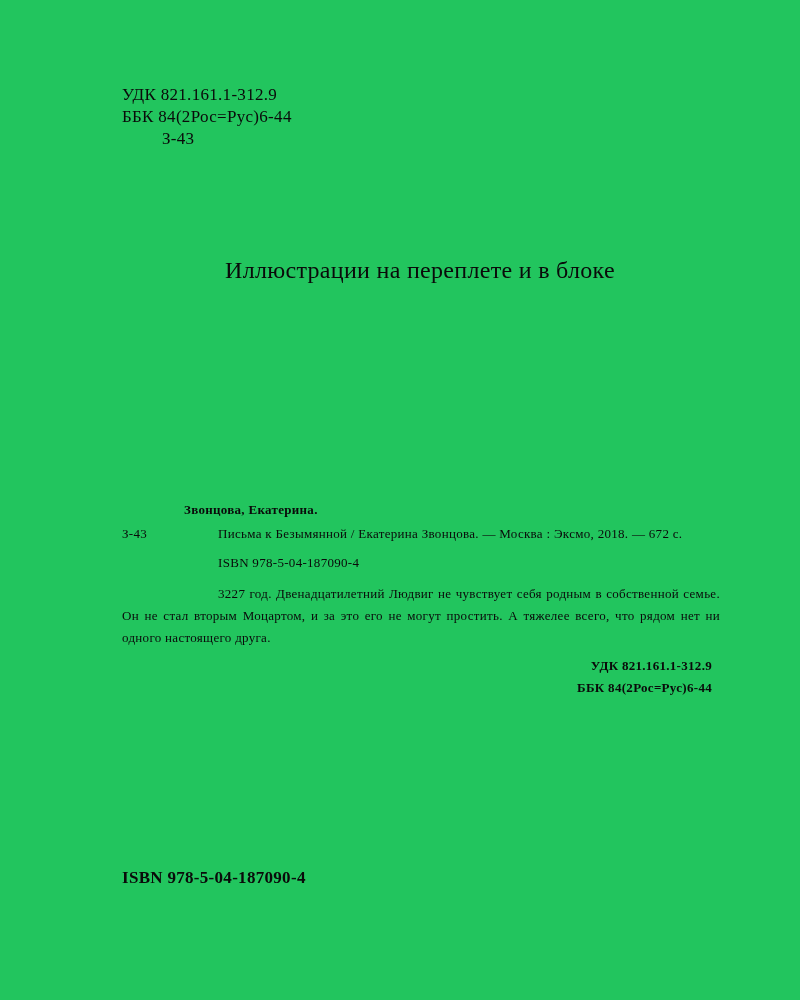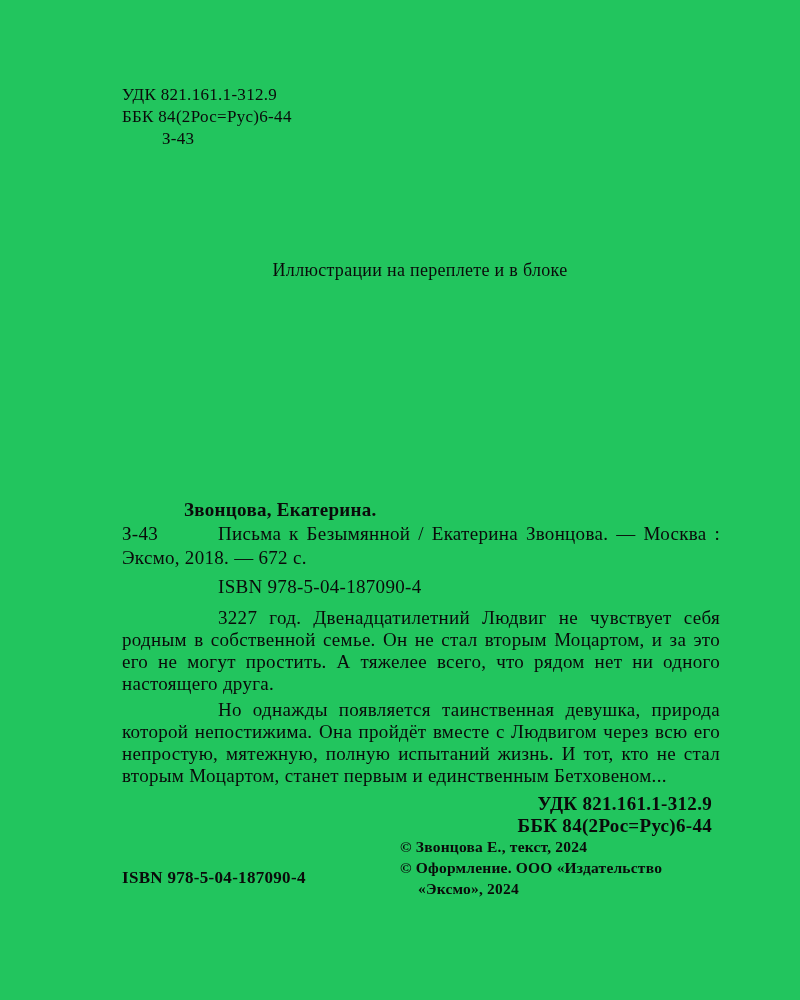--- a/index.html
+++ b/index.html
@@ -28,34 +28,34 @@
   }
   .top-codes .z-code { padding-left: 40px; }
 
   
   .credits {
     position: absolute;
     left: 120px;
     top: 258px;
     width: 600px;
     text-align: center;
-    font-size: 18px;
+    font-size: 24px;
     line-height: 24px;
     letter-spacing: 0.3px;
   }
   .credits .italic { font-style: italic; }
   .credits .design-line { margin-top: 18px; }
 
   
   .catalog {
     position: absolute;
     left: 122px;
     top: 498px;
     width: 598px;
-    font-size: 19px;
+    font-size: 13px;
     line-height: 22px;
     letter-spacing: 0.3px;
   }
   .catalog p { margin: 0; }
   .author {
     font-weight: bold;
     margin-left: 62px !important;
     line-height: 24px;
   }
   .entry-wrap { position: relative; }
@@ -128,27 +128,22 @@
   </div>
 
   <div class="catalog">
     <p class="author">Звонцова, Екатерина.</p>
     <div class="entry-wrap">
       <span class="z43">З-43</span>
       <p class="entry">Письма к Безымянной / Екатерина Звонцова. — Москва : Эксмо, 2018. — 672 с.</p>
     </div>
     <p class="isbn-line">ISBN 978-5-04-187090-4</p>
     <p class="annotation first">3227 год. Двенадцатилетний Людвиг не чувствует себя родным в собственной семье. Он не стал вторым Моцартом, и за это его не могут простить. А тяжелее всего, что рядом нет ни одного настоящего друга.</p>
-    <p class="annotation">Но однажды появляется таинственная девушка, природа которой непостижима. Она пройдёт вместе с Людвигом через всю его непростую, мятежную, полную испытаний жизнь. И тот, кто не стал вторым Моцартом, станет первым и единственным Бетховеном...</p>
     <div class="codes-right">
       <div>УДК 821.161.1-312.9</div>
       <div>ББК 84(2Рос=Рус)6-44</div>
     </div>
   </div>
 
   <div class="footer-isbn">ISBN 978-5-04-187090-4</div>
 
-  <div class="copyrights">
-    <div class="hang">© Звонцова Е., текст, 2024</div>
-    <div class="hang">© Оформление. ООО «Издательство «Эксмо», 2024</div>
-  </div>
 
 </div>
 
 </body></html>

